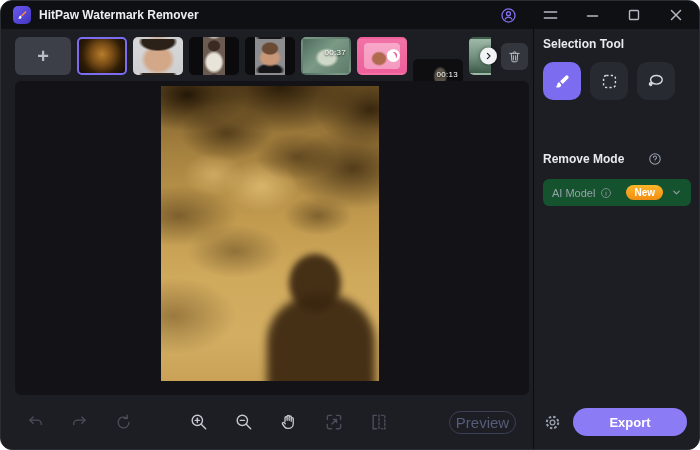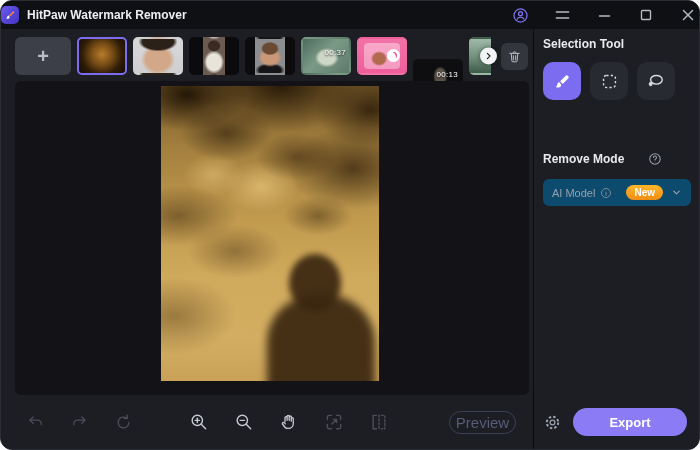--- a/index.html
+++ b/index.html
@@ -4,21 +4,21 @@
 <style>
   * { box-sizing: border-box; margin: 0; padding: 0; }
   html,body { background:#ffffff; font-family:"Liberation Sans", sans-serif; }
   .window {
     position:relative; width:700px; height:450px; background:#1c1e24;
     border-radius:12px; overflow:hidden; border:1px solid #2b2d34;
   }
 
   
   .titlebar { position:absolute; top:0; left:0; right:0; height:28px;
-    background:#0f1014; display:flex; align-items:center; padding:0 0; }
+    background:#0f1014; display:flex; align-items:center; padding:0 12px; }
   .logo { width:18px; height:18px; border-radius:5px;
     background:linear-gradient(135deg,#6a5af0,#4334c0); display:flex;
     align-items:center; justify-content:center; }
   .app-title { color:#eceef2; font-size:12px; font-weight:bold; margin-left:8px; }
   .tb-right { margin-left:auto; display:flex; align-items:center; gap:20px; }
   .tb-btn { width:22px; height:22px; display:flex; align-items:center;
     justify-content:center; cursor:pointer; }
   .tb-btn svg { display:block; }
 
   
@@ -111,21 +111,21 @@
 
   
   .panel { position:absolute; top:28px; left:534px; right:0; bottom:0;
       background:#1c1e24; padding:8px; }
   .section-title { color:#e8eaee; font-size:12px; font-weight:bold; }
   .tools-row { display:flex; gap:9px; margin-top:11px; }
   .tool-btn { width:38px; height:38px; border-radius:10px; background:#282a31;
       display:flex; align-items:center; justify-content:center; cursor:pointer; }
   .tool-btn.active { background:#7b6cf0; }
   .mode-head { display:flex; align-items:center; gap:24px; margin-top:52px; }
-  .dropdown { margin-top:13px; height:27px; background:#0c4a6e; border-radius:6px;
+  .dropdown { margin-top:13px; height:27px; background:#14532d; border-radius:6px;
       display:flex; align-items:center; padding:0 9px; cursor:pointer; }
   .dd-label { color:#9aa0ac; font-size:11px; margin-right:5px; }
   .badge { margin-left:auto; background:linear-gradient(180deg,#ffb62a,#f18d12);
       color:#fff; font-size:10px; font-weight:bold; padding:2px 8px;
       border-radius:9px; }
   .dd-chev { margin-left:8px; display:flex; }
   .panel-bottom { position:absolute; left:8px; right:12px; bottom:13px;
       display:flex; align-items:center; gap:11px; }
   .export-btn { flex:1; height:28px; border:none; border-radius:14px;
       background:#8b7cf5; color:#fff; font-size:13px; font-weight:bold;

